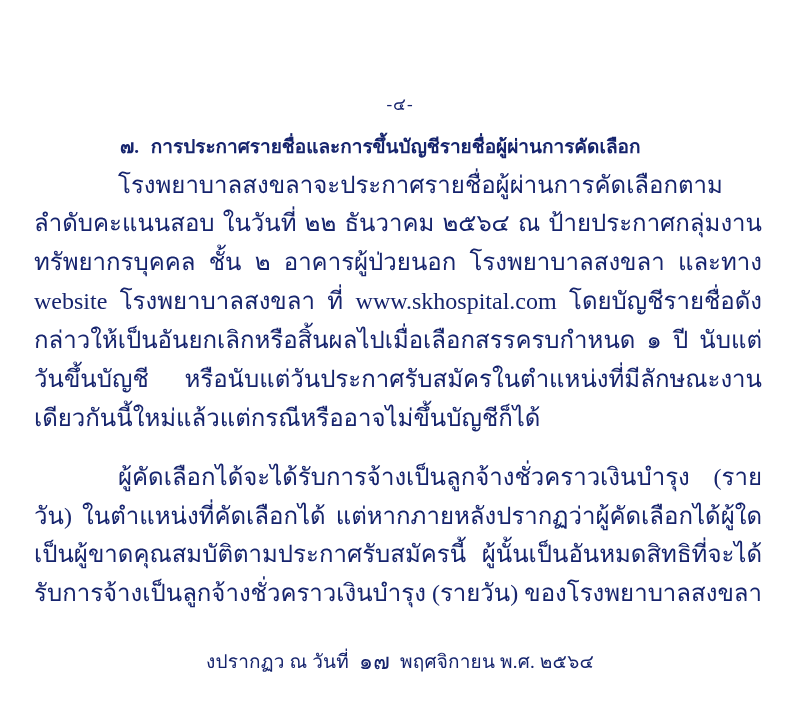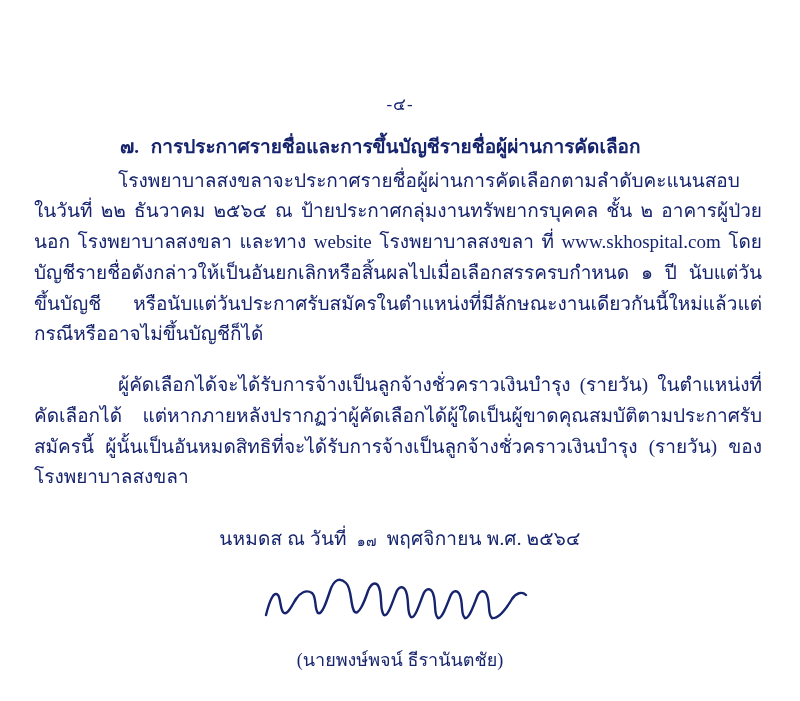--- a/index.html
+++ b/index.html
@@ -36,21 +36,21 @@
     font-weight: bold;
     color: #16246d;
     margin-left: 90px;
     line-height: 1.5;
   }
   .section-heading .num {
     display: inline-block;
     min-width: 26px;
   }
   .body-text {
-    font-size: 19px;
+    font-size: 24px;
     line-height: 1.62;
     color: #16246d;
     text-align: justify;
     margin-top: 4px;
     padding: 0 8px 0 4px;
   }
   .indent {
     display: inline-block;
     width: 84px;
   }
@@ -62,21 +62,21 @@
   }
   .announce-line {
     text-align: center;
     font-size: 19px;
     color: #16246d;
     margin-top: 30px;
     letter-spacing: 0.2px;
   }
   .announce-line .handwritten-date {
     font-family: Liberation Serif, serif;
-    font-size: 14px;
+    font-size: 22px;
     padding: 0 10px;
     position: relative;
     top: 1px;
   }
   .signature-wrap {
     text-align: center;
     margin-top: 16px;
     height: 72px;
   }
   .signature-wrap svg {
@@ -104,21 +104,21 @@
       <span>การประกาศรายชื่อและการขึ้นบัญชีรายชื่อผู้ผ่านการคัดเลือก</span>
     </div>
     <div class="body-text"><span class="indent"></span><span>โรงพยาบาลสงขลาจะประกาศรายชื่อผู้ผ่านการคัดเลือกตามลำดับคะแนนสอบ ในวันที่ ๒๒ ธันวาคม ๒๕๖๔ ณ ป้ายประกาศกลุ่มงานทรัพยากรบุคคล ชั้น ๒ อาคารผู้ป่วยนอก โรงพยาบาลสงขลา และทาง website โรงพยาบาลสงขลา ที่ www.skhospital.com โดยบัญชีรายชื่อดังกล่าวให้เป็นอันยกเลิกหรือสิ้นผลไปเมื่อเลือกสรรครบกำหนด ๑ ปี นับแต่วันขึ้นบัญชี หรือนับแต่วันประกาศรับสมัครในตำแหน่งที่มีลักษณะงานเดียวกันนี้ใหม่แล้วแต่กรณีหรืออาจไม่ขึ้นบัญชีก็ได้</span></div>
   </div>
 
   <div class="section sec2">
     <div class="body-text"><span class="indent"></span><span>ผู้คัดเลือกได้จะได้รับการจ้างเป็นลูกจ้างชั่วคราวเงินบำรุง (รายวัน) ในตำแหน่งที่คัดเลือกได้ แต่หากภายหลังปรากฏว่าผู้คัดเลือกได้ผู้ใดเป็นผู้ขาดคุณสมบัติตามประกาศรับสมัครนี้ ผู้นั้นเป็นอันหมดสิทธิที่จะได้รับการจ้างเป็นลูกจ้างชั่วคราวเงินบำรุง (รายวัน) ของโรงพยาบาลสงขลา</span></div>
   </div>
 
   <div class="announce-line">
-    <span>นหมดส ณ วันที่</span><span class="handwritten-date">๑๗</span><span>พฤศจิกายน  พ.ศ. ๒๕๖๔</span>
+    <span>งปรากฏว ณ วันที่</span><span class="handwritten-date">๑๗</span><span>พฤศจิกายน  พ.ศ. ๒๕๖๔</span>
   </div>
 
   <div class="signature-wrap">
     <svg width="280" height="70" viewBox="0 0 280 70" fill="none" xmlns="http://www.w3.org/2000/svg" aria-hidden="true">
       <g stroke="#16246d" stroke-width="2.4" fill="none" stroke-linecap="round" stroke-linejoin="round">
         <path d="M6 46 C10 30, 14 22, 18 26 C21 30, 20 42, 24 44 C28 46, 32 36, 36 30"></path>
         <path d="M36 30 C40 24, 46 20, 52 24 C57 28, 54 40, 58 44"></path>
         <path d="M58 44 C62 46, 66 34, 70 22 C74 10, 80 8, 86 14 C92 20, 90 34, 94 42"></path>
         <path d="M94 42 C98 48, 104 34, 108 22 C112 12, 118 12, 120 22 C122 32, 120 42, 124 46"></path>
         <path d="M124 46 C128 48, 132 34, 136 24 C139 16, 145 16, 147 26 C149 36, 147 44, 151 48"></path>

